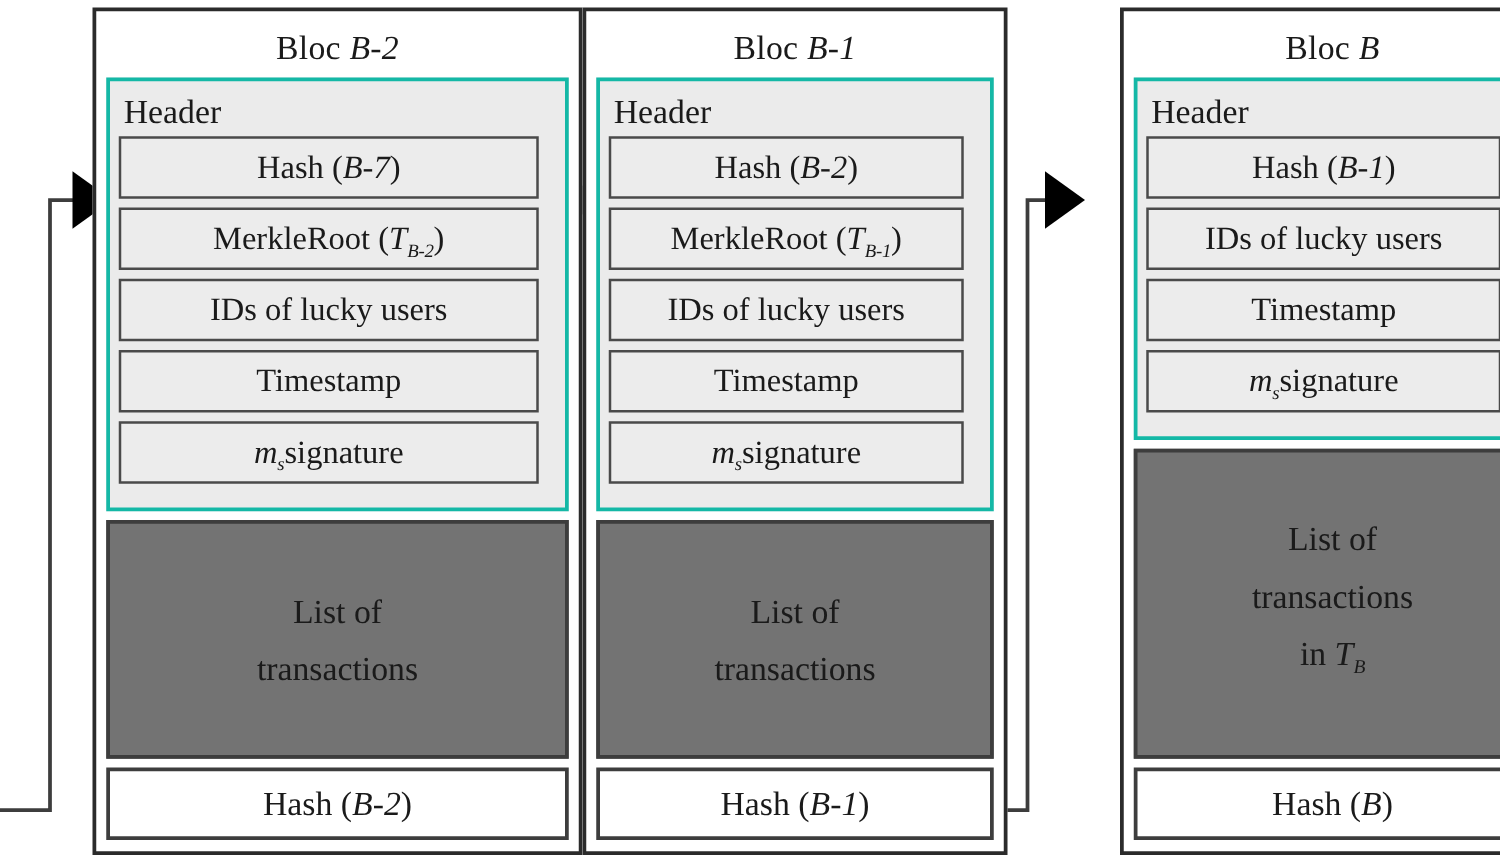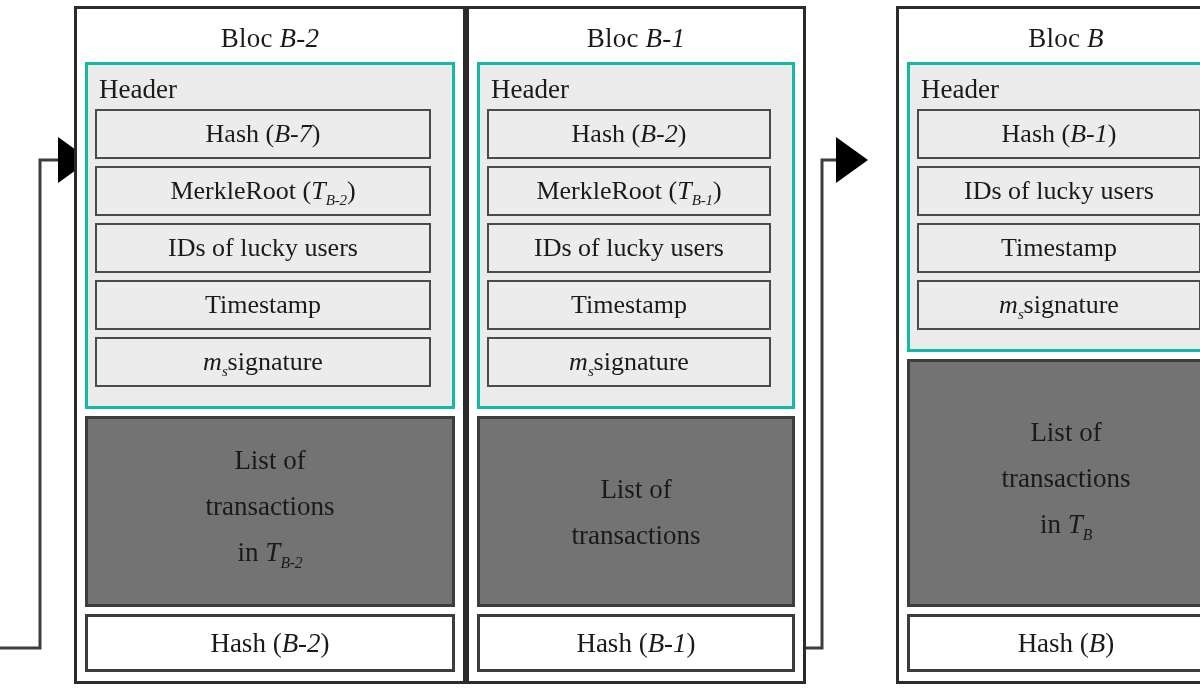--- a/index.html
+++ b/index.html
@@ -172,21 +172,20 @@
       <div class="field">Timestamp</div>
 
       <div class="field">
         <span class="nowrap"><span class="it">m</span><span class="sub">s</span><span>signature</span></span>
       </div>
     </div>
 
     <div class="tx-box">
       <span class="tx-line">List of</span>
       <span class="tx-line">transactions</span>
-      <span class="tx-line"><span>in </span><span class="it">T</span><span class="sub">B-2</span></span>
     </div>
 
     <div class="bottom-hash">
       <span class="nowrap"><span>Hash (</span><span class="it">B-2</span><span>)</span></span>
     </div>
   </div>
 
   <div class="block block-2">
 
     <div class="block-title">

